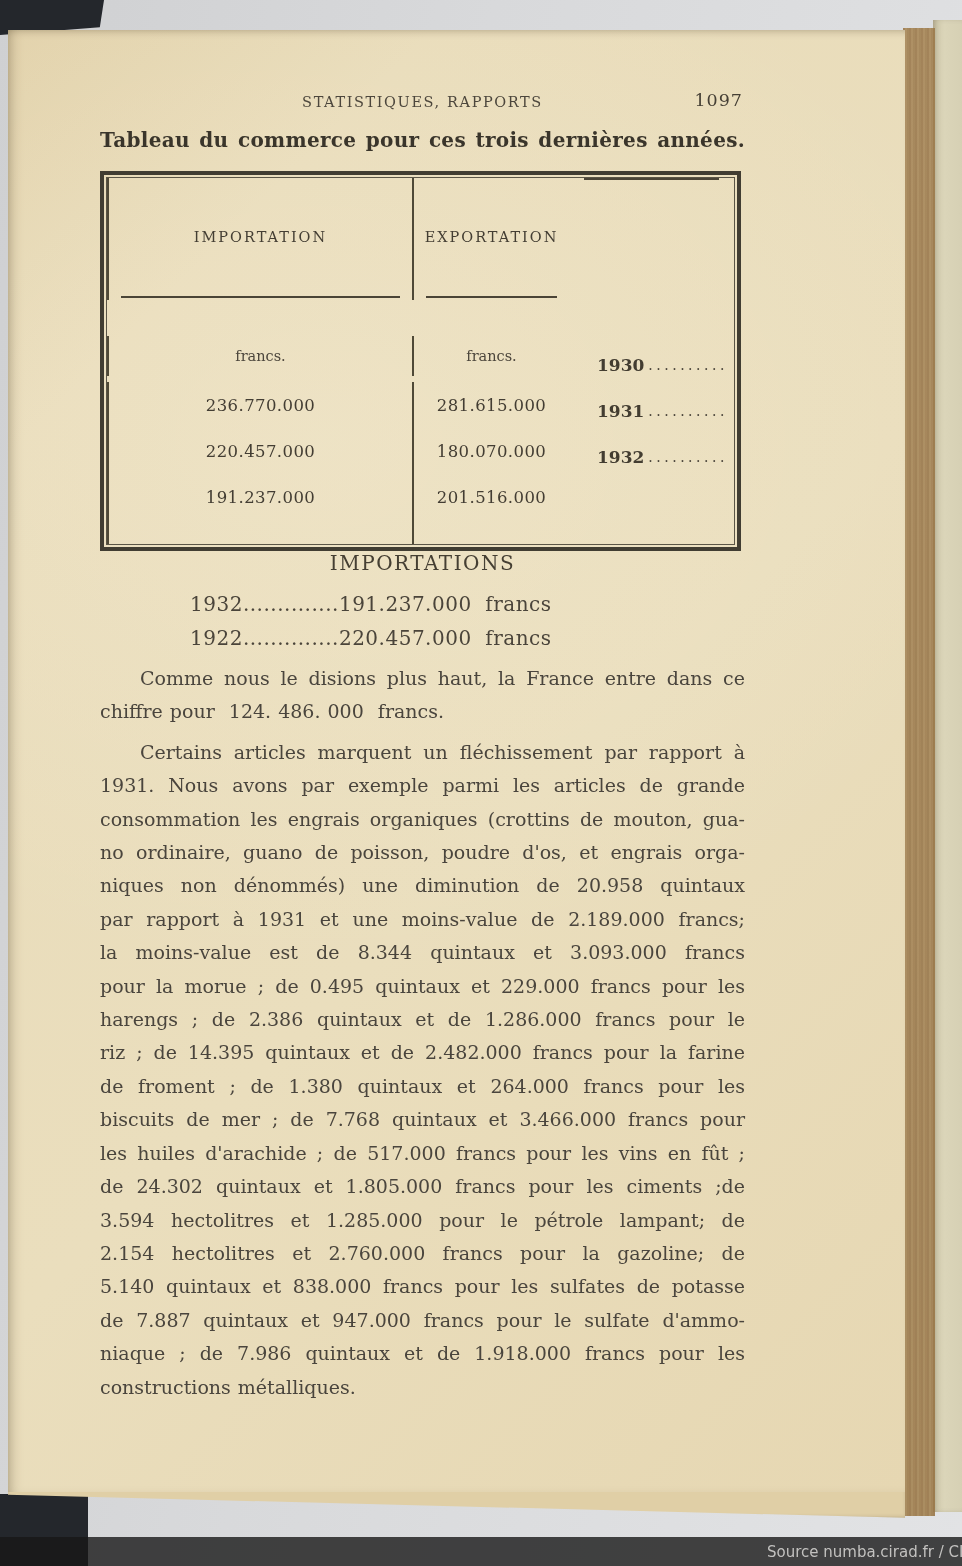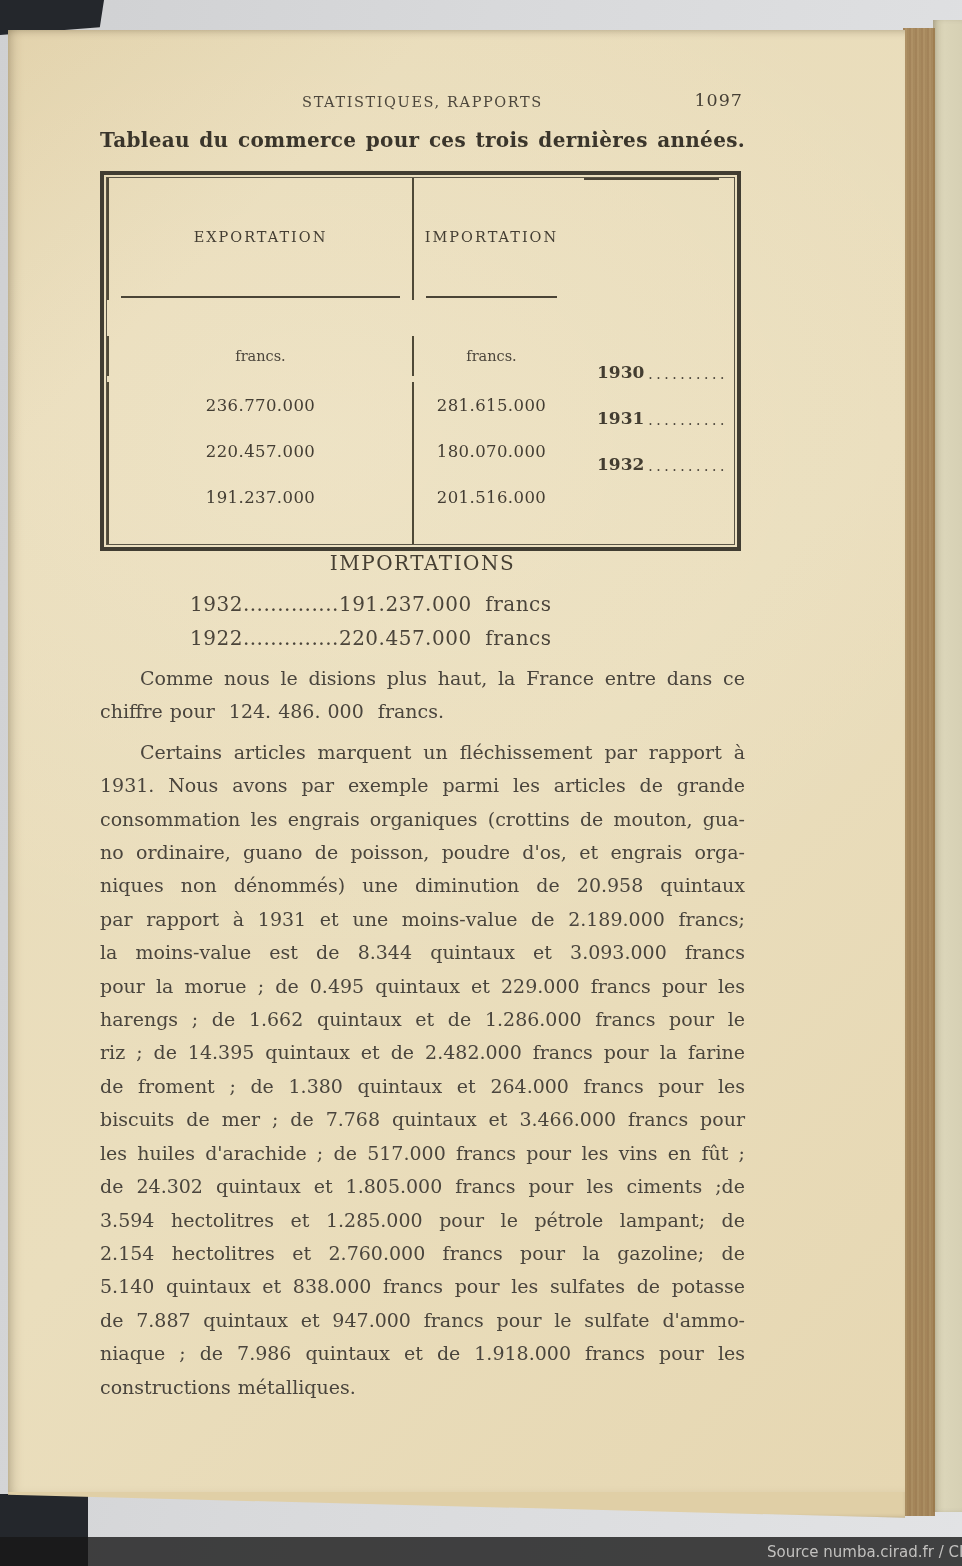--- a/index.html
+++ b/index.html
@@ -42,21 +42,21 @@
   .cell{box-sizing:border-box;}
   .c2,.c3{border-left:2px solid #4f4937;}
   .h-cell{height:118px;display:flex;align-items:center;justify-content:center;
       font-size:14.5px;letter-spacing:2px;color:#443e33;}
   .h-annees{letter-spacing:6px;}
   .rule-cell{height:4px;}
   .rule-cell .rl{border-top:2.5px solid #4a4436;margin:0 12px;}
   .rule-cell.c1 .rl{margin:0 15px;}
   .unit-cell{height:40px;display:flex;align-items:center;justify-content:center;
       font-size:14.5px;color:#4c463c;}
-  .year-cell{height:46px;display:flex;align-items:flex-end;padding:12px 10px 0 28px;
+  .year-cell{height:46px;display:flex;align-items:center;padding:12px 10px 0 28px;
       font-size:17px;font-weight:bold;color:#433d31;overflow:hidden;}
   .year-cell .dots{flex:1;overflow:hidden;white-space:nowrap;letter-spacing:3.5px;
       margin-left:4px;font-size:14px;font-weight:normal;color:#4c463c;}
   .num-cell{height:46px;display:flex;align-items:center;justify-content:center;
       font-size:16.5px;letter-spacing:.4px;color:#433d33;}
   .fill-cell{height:24px;}
   
   .sec-head{text-align:center;font-size:20px;font-weight:normal;
       letter-spacing:1.5px;color:#453f33;}
   .summary{margin-top:12px;padding-left:90px;font-size:20px;line-height:34px;color:#4a443a;}
@@ -87,22 +87,22 @@
       <div class="run-head">
         <span class="run-title">STATISTIQUES, RAPPORTS</span>
         <span class="page-num">1097</span>
       </div>
 
       <div class="title">Tableau du commerce pour ces trois dernières années.</div>
 
       <div class="t-frame">
         <div class="t-inner">
           <div class="t-grid" id="table-grid">
+            <div class="cell h-cell c2">IMPORTATION</div>
             <div class="cell h-cell c3">EXPORTATION</div>
-            <div class="cell h-cell c2">IMPORTATION</div>
 
             <div class="cell rule-cell c1">
                 <div class="rl"></div>
               </div>
             <div class="cell rule-cell c2">
                 <div class="rl"></div>
               </div>
             <div class="cell rule-cell c3">
                 <div class="rl"></div>
               </div>
@@ -148,21 +148,21 @@
         </div>
       <div class="para" id="para2">
           <div class="jline indent">Certains articles marquent un fléchissement par rapport à</div>
           <div class="jline">1931. Nous avons par exemple parmi les articles de grande</div>
           <div class="jline">consommation les engrais organiques (crottins de mouton, gua-</div>
           <div class="jline">no ordinaire, guano de poisson, poudre d'os, et engrais orga-</div>
           <div class="jline">niques non dénommés) une diminution de 20.958 quintaux</div>
           <div class="jline">par rapport à 1931 et une moins-value de 2.189.000 francs;</div>
           <div class="jline">la moins-value est de 8.344 quintaux et 3.093.000 francs</div>
           <div class="jline">pour la morue ; de 0.495 quintaux et 229.000 francs pour les</div>
-          <div class="jline">harengs ; de 1.662 quintaux et de 1.286.000 francs pour le</div>
+          <div class="jline">harengs ; de 2.386 quintaux et de 1.286.000 francs pour le</div>
           <div class="jline">riz ; de 14.395 quintaux et de 2.482.000 francs pour la farine</div>
           <div class="jline">de froment ; de 1.380 quintaux et 264.000 francs pour les</div>
           <div class="jline">biscuits de mer ; de 7.768 quintaux et 3.466.000 francs pour</div>
           <div class="jline">les huiles d'arachide ; de 517.000 francs pour les vins en fût ;</div>
           <div class="jline">de 24.302 quintaux et 1.805.000 francs pour les ciments ;de</div>
           <div class="jline">3.594 hectolitres et 1.285.000 pour le pétrole lampant; de</div>
           <div class="jline">2.154 hectolitres et 2.760.000 francs pour la gazoline; de</div>
           <div class="jline">5.140 quintaux et 838.000 francs pour les sulfates de potasse</div>
           <div class="jline">de 7.887 quintaux et 947.000 francs pour le sulfate d'ammo-</div>
           <div class="jline">niaque ; de 7.986 quintaux et de 1.918.000 francs pour les</div>

